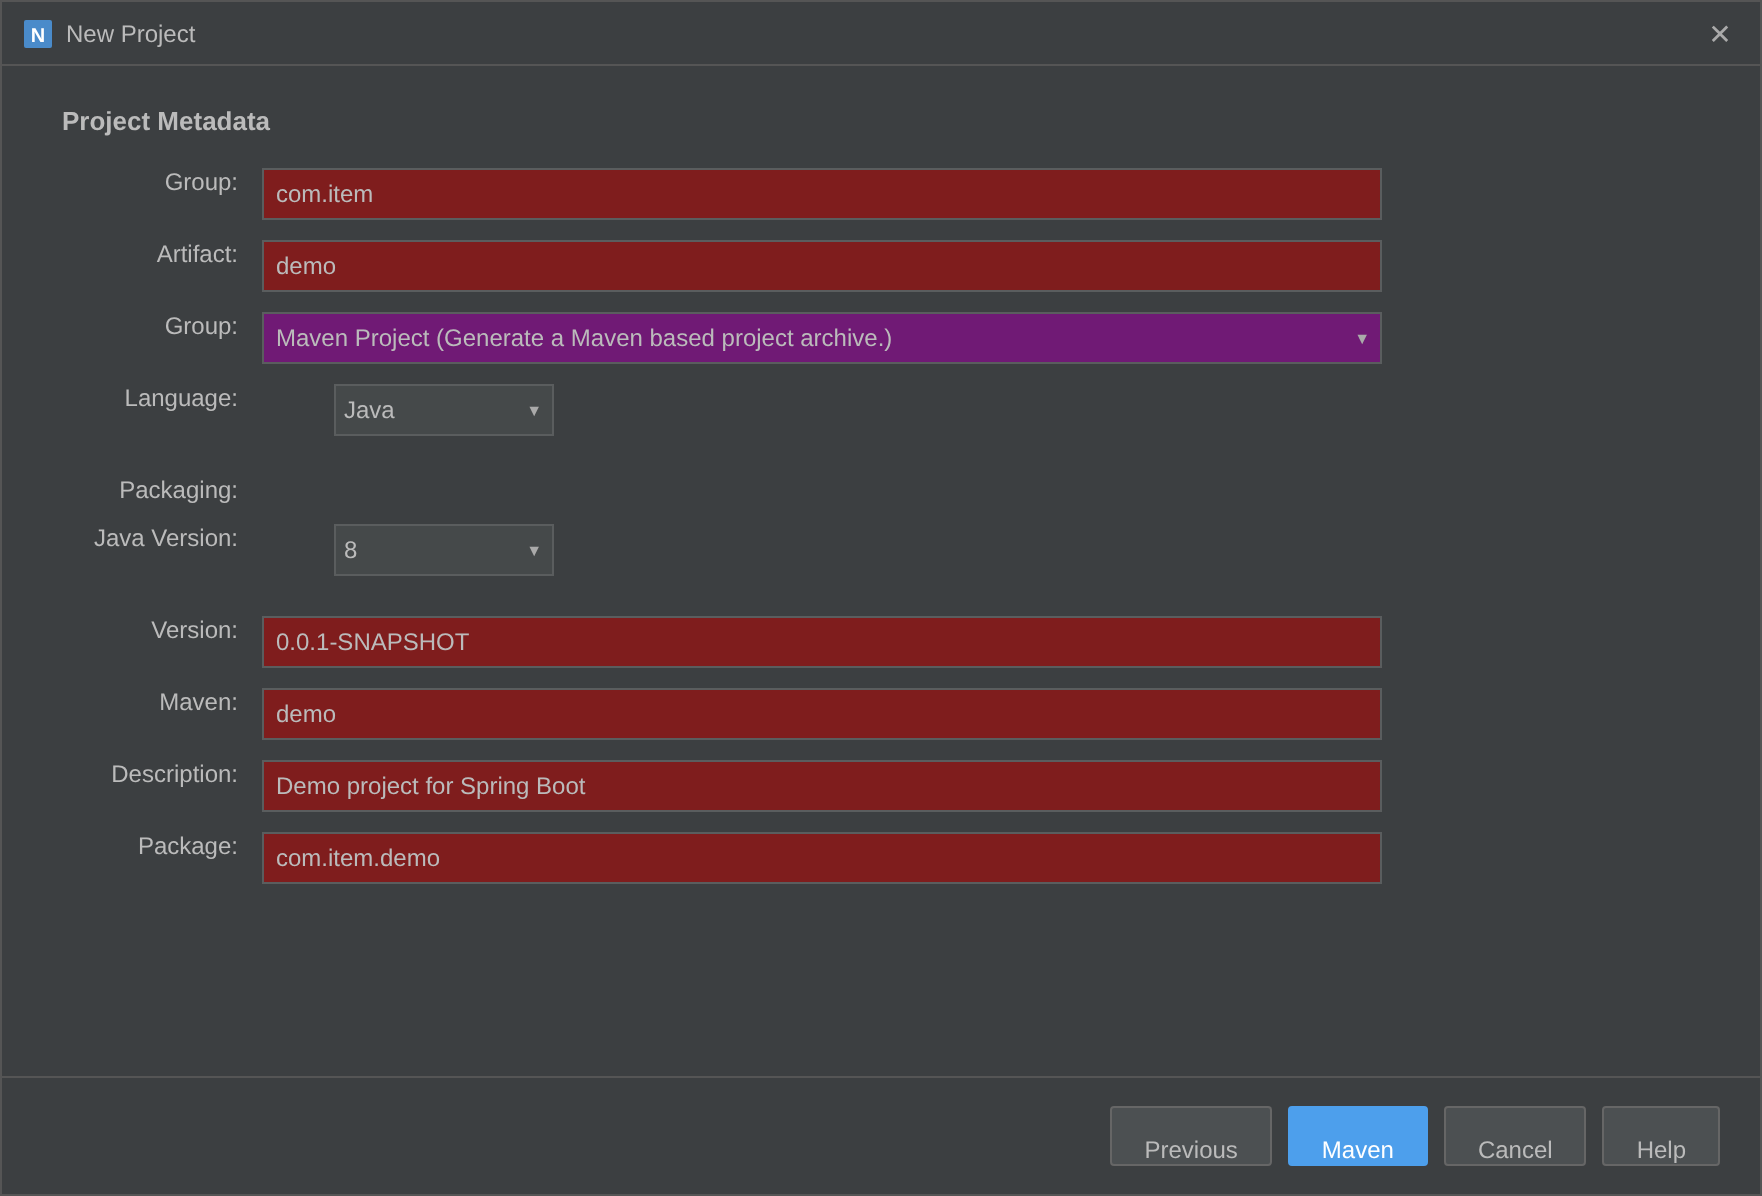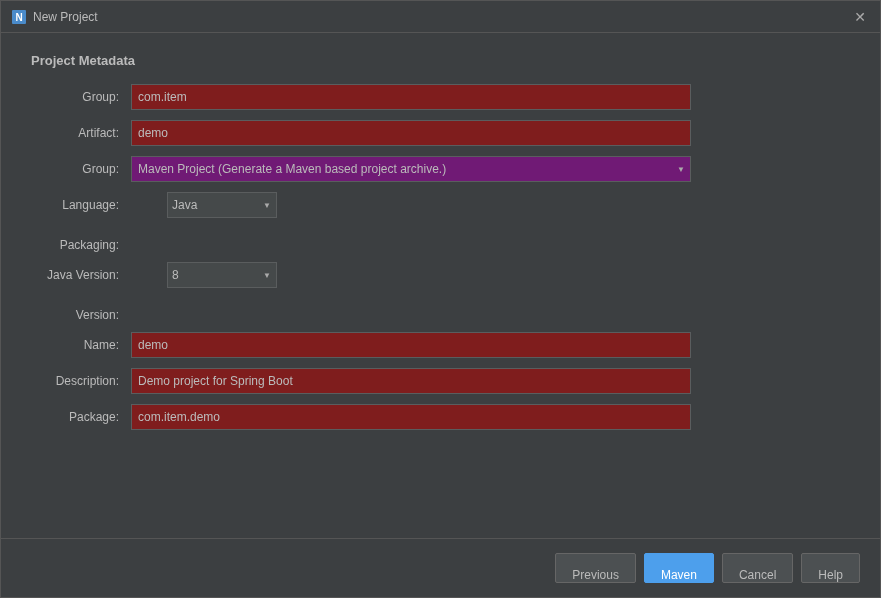--- a/index.html
+++ b/index.html
@@ -78,21 +78,20 @@
 
     .section-title {
       color: #bbb;
       font-size: 13px;
       font-weight: bold;
       margin-bottom: 16px;
     }
 
     .form-row {
       display: flex;
-      align-items: center;
       margin-bottom: 10px;
     }
 
     .form-label {
       color: #bbb;
       font-size: 12px;
       width: 100px;
       text-align: right;
       padding-right: 12px;
       flex-shrink: 0;
@@ -285,24 +284,25 @@
           <option>17</option>
           <option>21</option>
         </select>
       </div>
     </div>
 
     <div class="separator"></div>
 
     <div class="form-row">
       <label class="form-label">Version:</label>
-    </div>
-
-    <div class="form-row">
-      <label class="form-label">Name:</label>
+      <input class="form-input" type="text" value="0.0.1-SNAPSHOT" style="">
+    </div>
+
+    <div class="form-row">
+      <label class="form-label">Maven:</label>
       <input class="form-input" type="text" value="demo" style="">
     </div>
 
     <div class="form-row">
       <label class="form-label">Description:</label>
       <input class="form-input" type="text" value="Demo project for Spring Boot" style="">
     </div>
 
     <div class="form-row">
       <label class="form-label">Package:</label>

